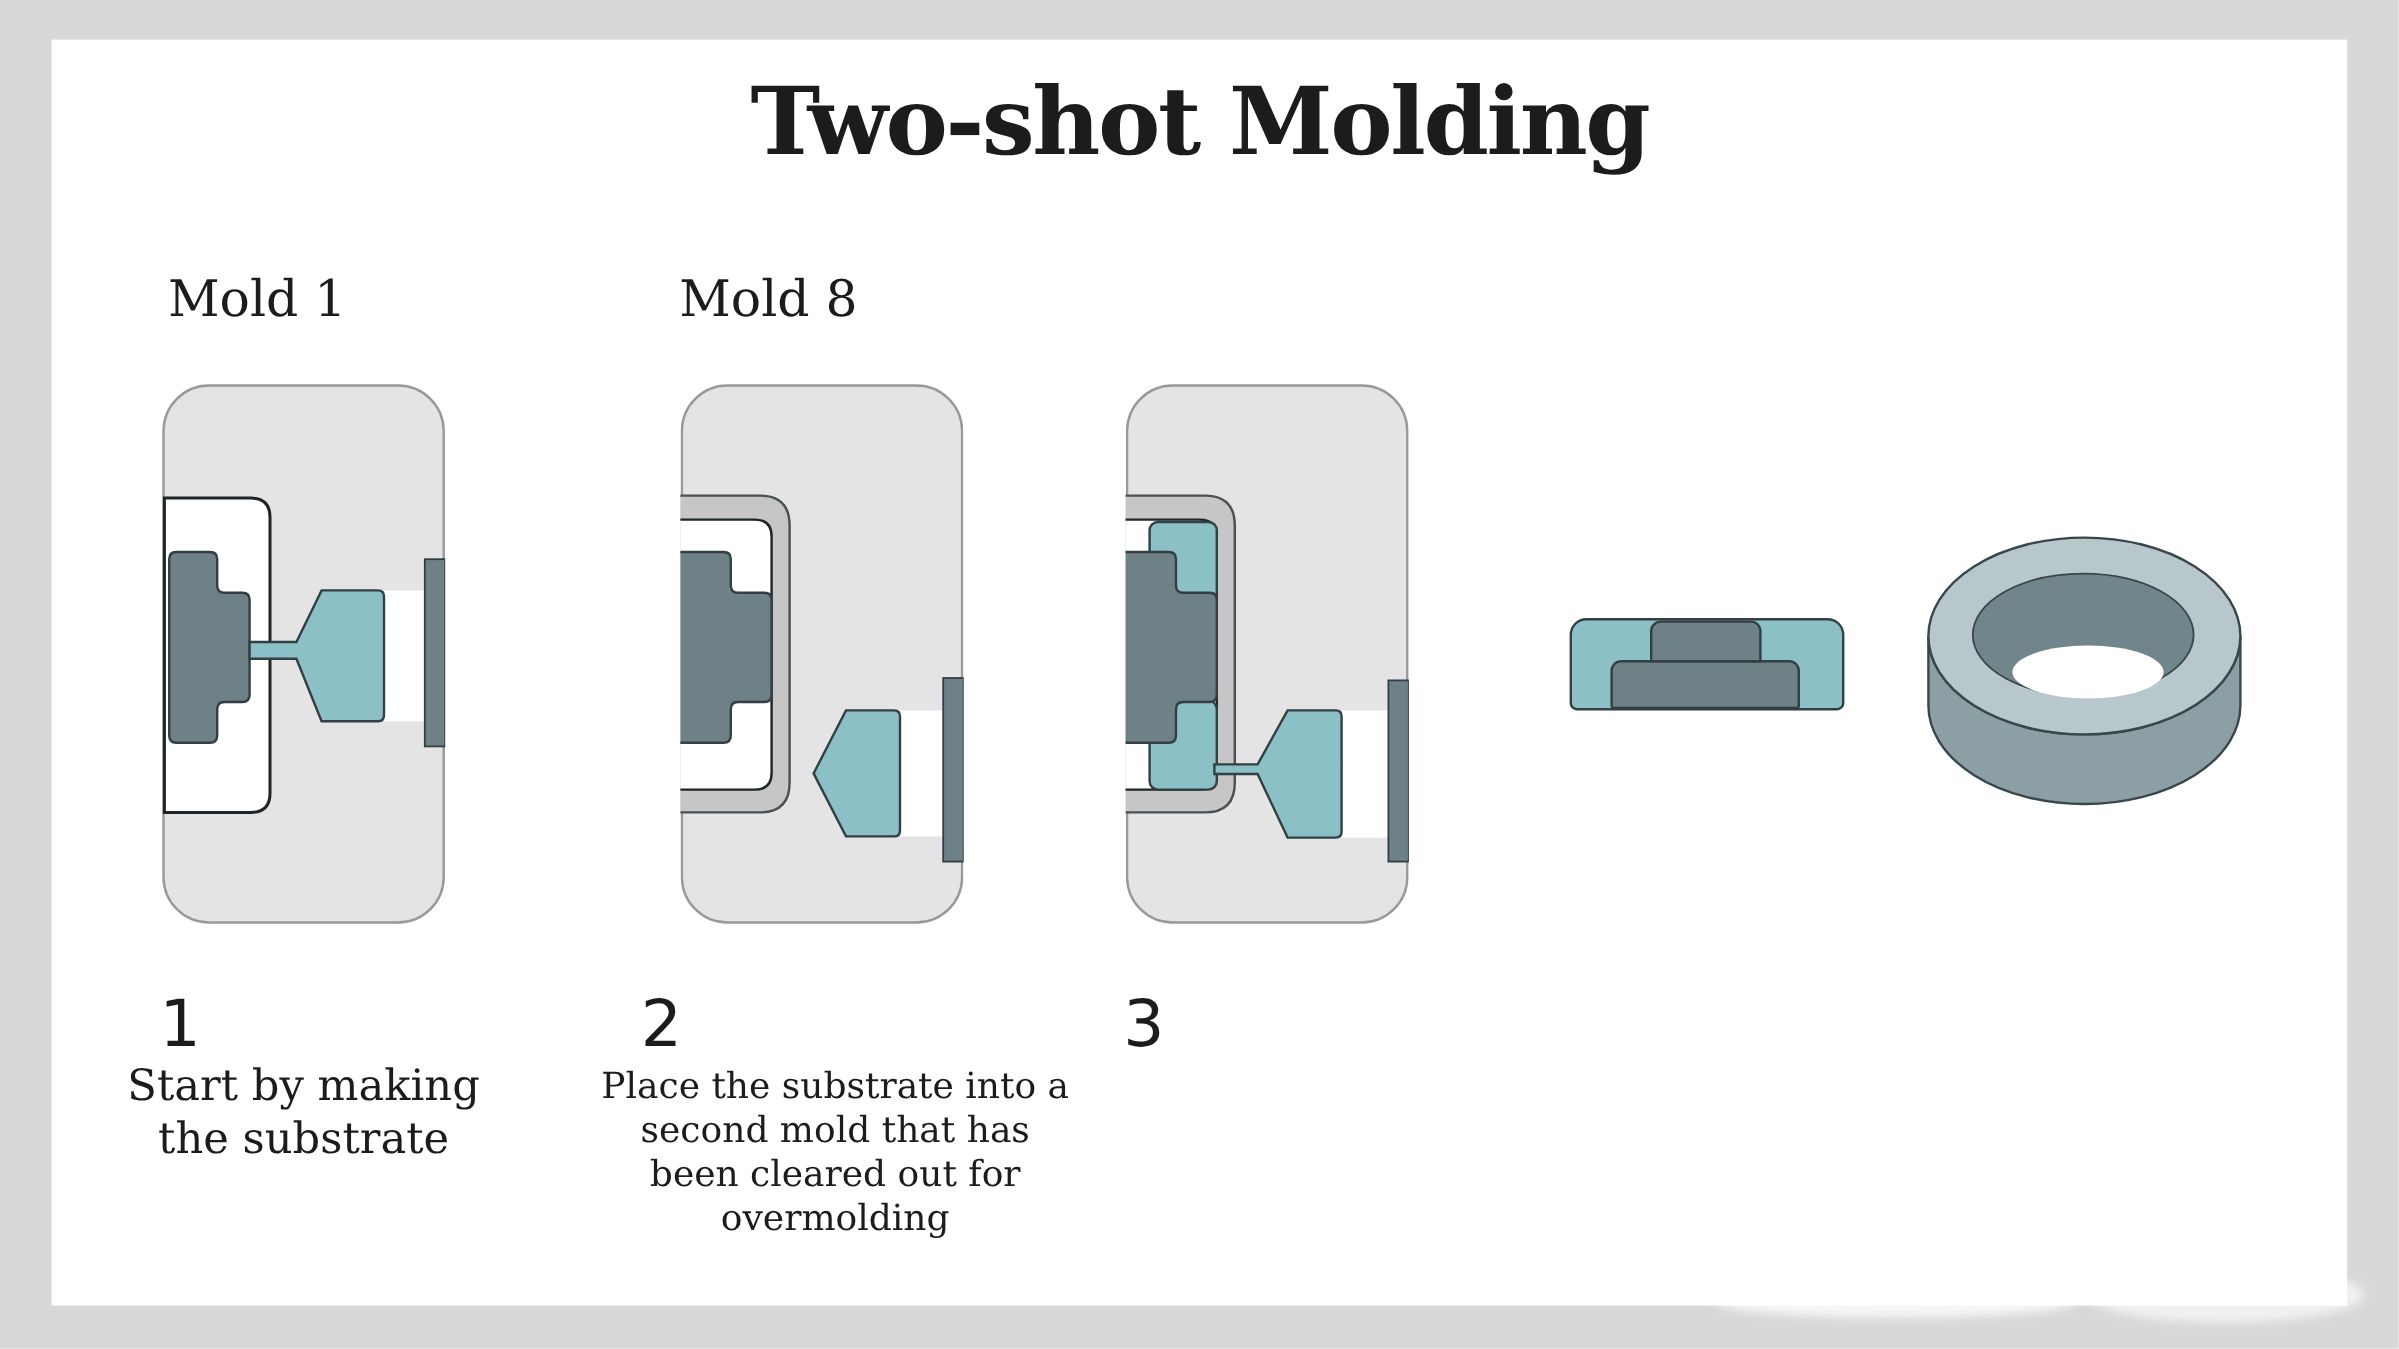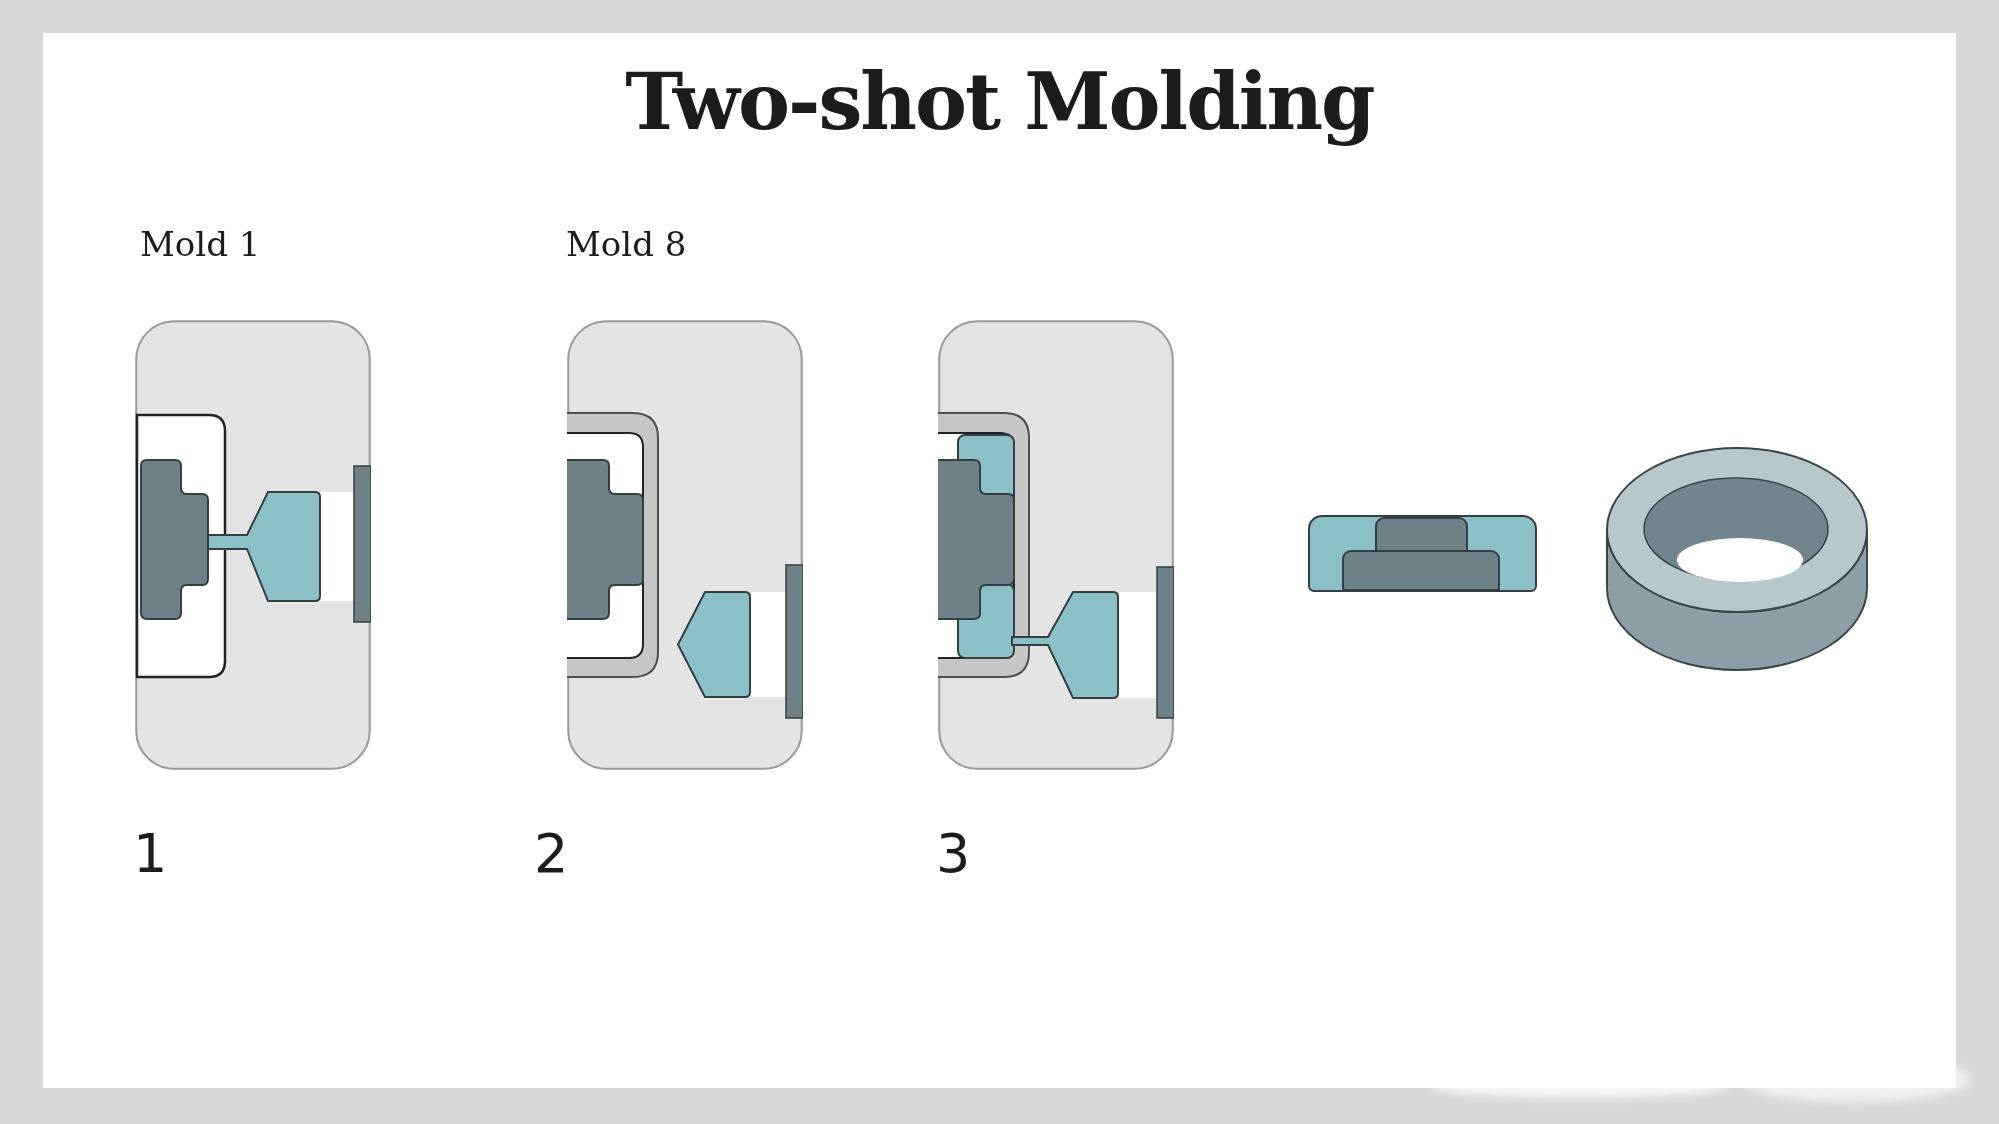--- a/index.html
+++ b/index.html
@@ -1,21 +1,21 @@
 <!DOCTYPE html>
 <html style="--background-border: #d8d8d8; --card: #ffffff; --text: #1c1c1c; --mold-block-gray: #e4e4e4; --mold-block-edge: #97999a; --frame-gray: #c6c6c6; --overmold-teal: #8bc0c6; --substrate-slate: #6d8186; --outline-dark: #333f43; --cavity-outline: #1e2427; --ring-top: #b8c7cb; --ring-side: #8c9fa4; --ring-inner: #70868c;"><head>
 <meta charset="utf-8">
 <style>
   html,body{margin:0;padding:0;}
   body{font-family:"DejaVu Serif","Liberation Serif",serif;}
   .stage{position:relative;width:1999px;height:1124px;background:var(--background-border,#d8d8d8);overflow:hidden;}
   .card{position:absolute;left:43px;top:33px;width:1913px;height:1055px;background:var(--card,#ffffff);}
   .title{position:absolute;left:0;right:0;top:56px;text-align:center;
          font-size:78px;font-weight:700;letter-spacing:-2px;color:var(--text,#1c1c1c);}
-  .col-label{position:absolute;top:224px;font-size:34px;color:var(--text,#1c1c1c);}
+  .col-label{position:absolute;top:224px;font-size:42px;color:var(--text,#1c1c1c);}
   .mold{position:absolute;top:320px;}
   .step-number{position:absolute;top:822px;font-family:"DejaVu Sans","Liberation Sans",sans-serif;
                font-size:54px;color:var(--text,#1c1c1c);}
   .step-text{position:absolute;text-align:center;color:var(--text,#1c1c1c);line-height:1.22;}
   .step-text.s1{left:88px;top:884px;width:330px;font-size:36px;}
   .step-text.s2{left:496px;top:888px;width:400px;font-size:30px;}
   .step-text.s3{left:930px;top:884px;width:440px;font-size:36px;}
   .xsec-teal{position:absolute;left:1308px;top:515px;width:229px;height:77px;box-sizing:border-box;
              background:var(--overmold-teal,#8bc0c6);border:2px solid var(--outline-dark,#333f43);
              border-radius:14px 14px 6px 6px;}
@@ -80,21 +80,23 @@
   </div>
 
   <svg class="ring-svg" width="290" height="250" viewBox="0 0 290 250">
     <path d="M12,95 A130,82 0 0 0 272,95 L272,153 A130,82 0 0 1 12,153 Z" style="fill:var(--ring-side);stroke:#39464a;stroke-width:2"></path>
     <ellipse cx="142" cy="95" rx="130" ry="82" style="fill:var(--ring-top);stroke:#39464a;stroke-width:2"></ellipse>
     <ellipse cx="141" cy="94" rx="92" ry="51" style="fill:var(--ring-inner);stroke:#39464a;stroke-width:1.5"></ellipse>
     <ellipse cx="145" cy="125" rx="63" ry="22" fill="#ffffff"></ellipse>
   </svg>
 
   <div class="step-number" style="left:133px;">1</div>
+  <div class="step-text s1">Start by making the substrate</div>
 
   <div class="step-number" style="left:534px;">2</div>
+  <div class="step-text s2">Place the substrate into a second mold that has been cleared out for overmolding</div>
 
   <div class="step-number" style="left:936px;">3</div>
 
   <div class="smudge sm3"></div>
   <div class="smudge sm1"></div>
   <div class="smudge sm2"></div>
 </div>
 
 </body></html>

